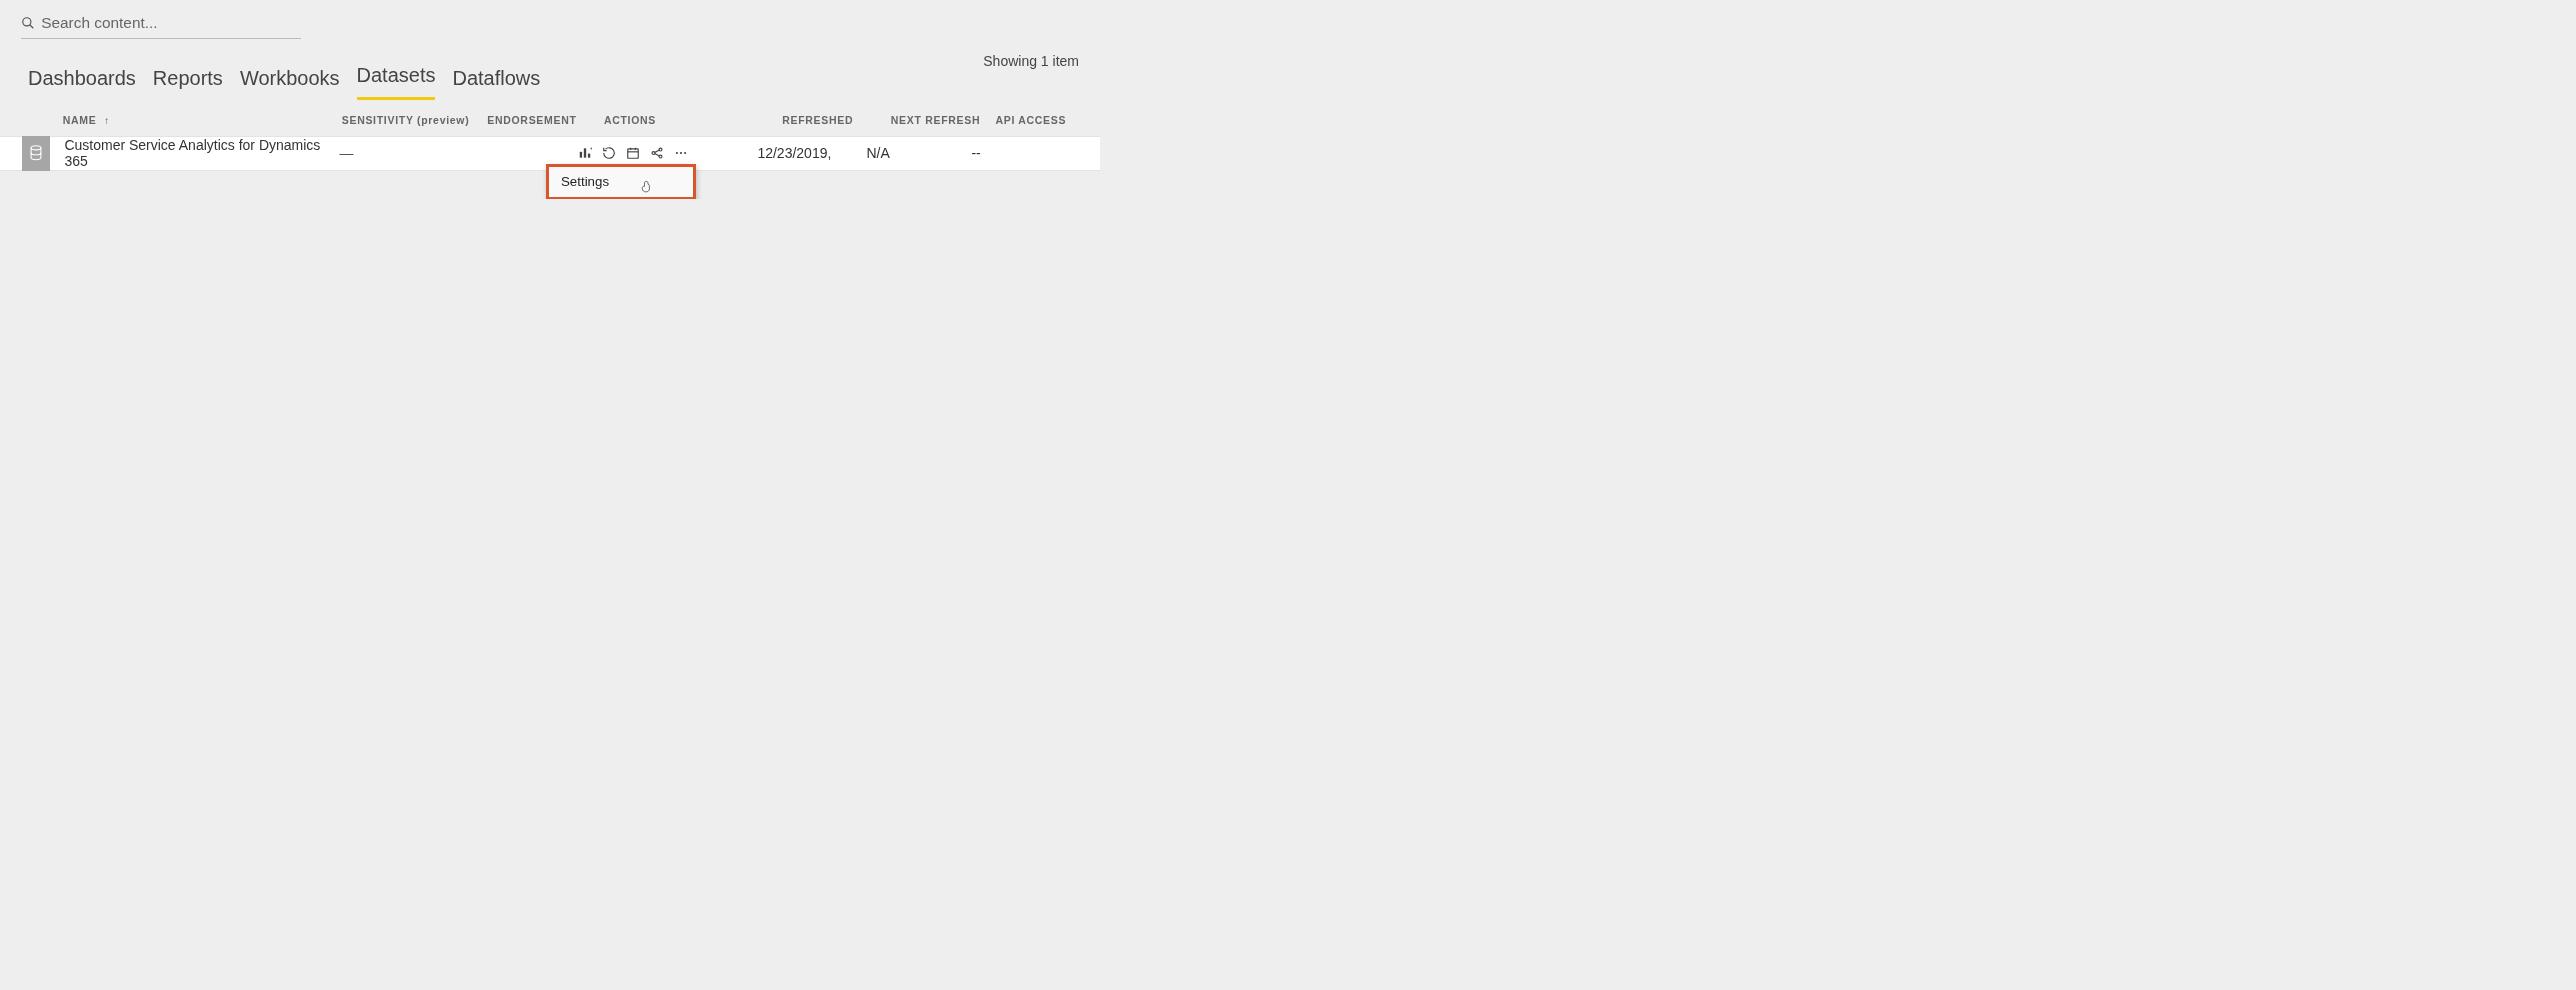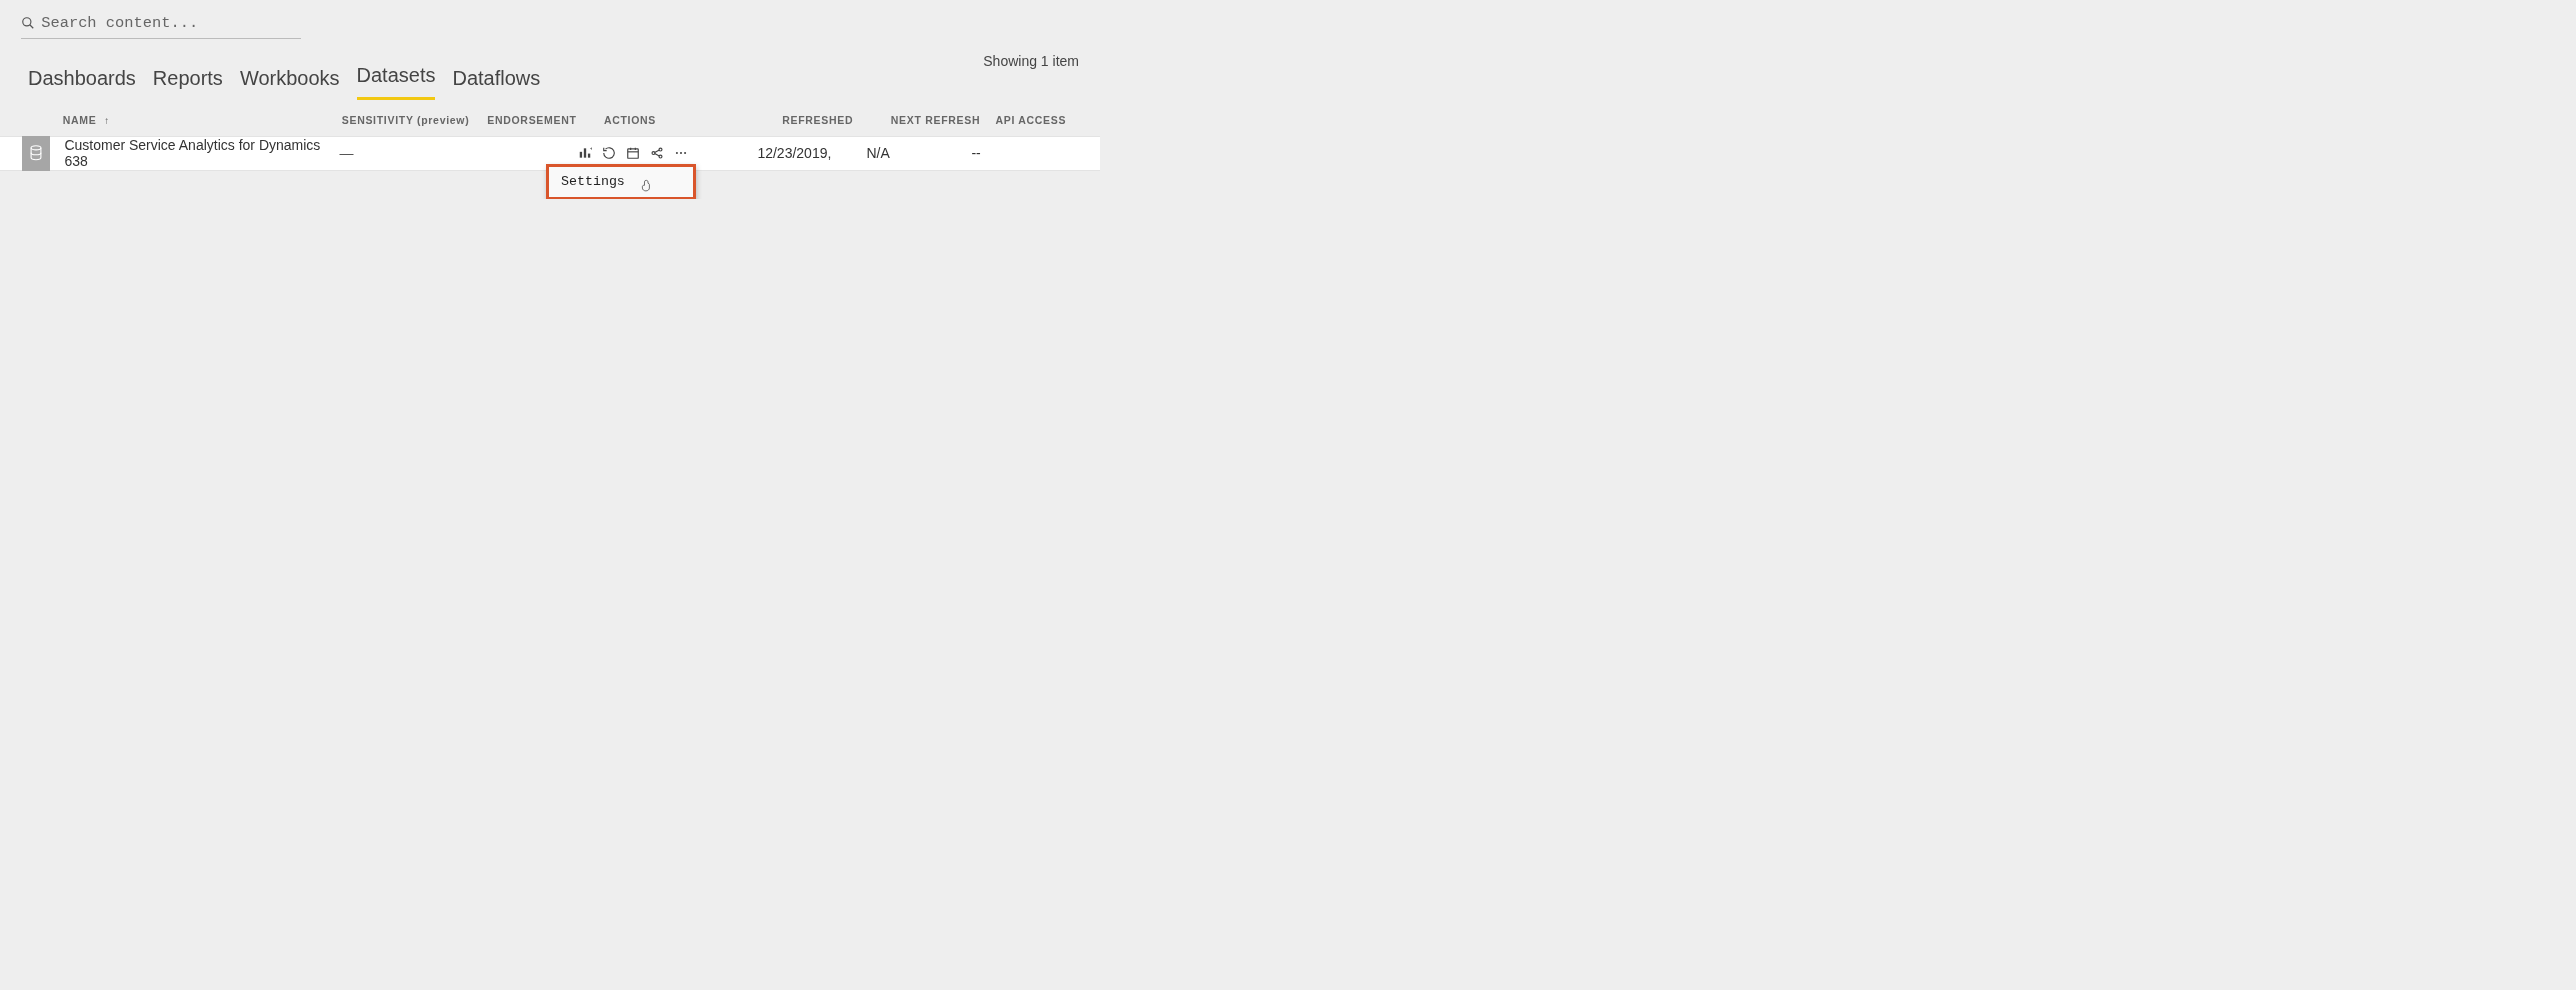--- a/index.html
+++ b/index.html
@@ -23,21 +23,21 @@
     width: 280px;
     border-bottom: 1.4px solid #bbb;
     height: 32px;
     display: flex;
     align-items: center;
   }
   .search-wrap svg { width: 14px; height: 14px; flex: 0 0 auto; margin-right: 4.2px; }
   .search-input {
     border: none; background: transparent; outline: none;
     font-size: 15.4px; color: #666; width: 100%;
-    font-family: Liberation Mono, monospace;
+    font-family: Liberation Sans, sans-serif;
   }
   .search-input::placeholder { color: #666; }
 
   
   .item-count {
     position: absolute;
     right: 21px;
     top: 46px;
     font-size: 14px;
     color: #444;
@@ -120,21 +120,20 @@
     background: #ffffff;
     box-shadow: 1.4px 2.1px 5.6px rgba(0,0,0,0.25);
     padding-bottom: 4.2px;
   }
   .context-menu .menu-item {
     padding: 8.4px 15.4px;
     font-size: 13.3px;
     color: #222;
     cursor: pointer;
     position: relative;
-    font-family: Liberation Mono, monospace;
   }
   .context-menu .menu-item.disabled {
     color: #b8b8b8;
     cursor: default;
   }
   .context-menu .menu-item.highlighted {
     border: 3.5px solid #d9552b;
     padding: 7px 12px 8.4px 12px;
     background: #f9f9f9;
   }
@@ -188,21 +187,21 @@
   </div>
 
   <div class="row">
     <div class="dataset-icon-cell">
       <svg width="14" height="15.4" viewBox="0 0 20 22" fill="none" stroke="#fff" stroke-width="1.6">
         <ellipse cx="10" cy="4" rx="7" ry="3"></ellipse>
         <path d="M3 4v7c0 1.7 3.1 3 7 3s7-1.3 7-3V4"></path>
         <path d="M3 11v7c0 1.7 3.1 3 7 3s7-1.3 7-3v-7"></path>
       </svg>
     </div>
-    <div class="name-cell">Customer Service Analytics for Dynamics 638</div>
+    <div class="name-cell">Customer Service Analytics for Dynamics 365</div>
     <div class="sens-cell">—</div>
     <div class="end-cell"></div>
     <div class="act-cell">
       <span class="icon-btn">
         <svg viewBox="0 0 24 24" fill="#444" style="font-size:20px">
             <rect x="3" y="10" width="4" height="10"></rect>
             <rect x="10" y="4" width="4" height="16"></rect>
             <rect x="17" y="13" width="4" height="7"></rect>
             <text x="20" y="7" font-size="10" fill="#444">+</text>
           </svg>

